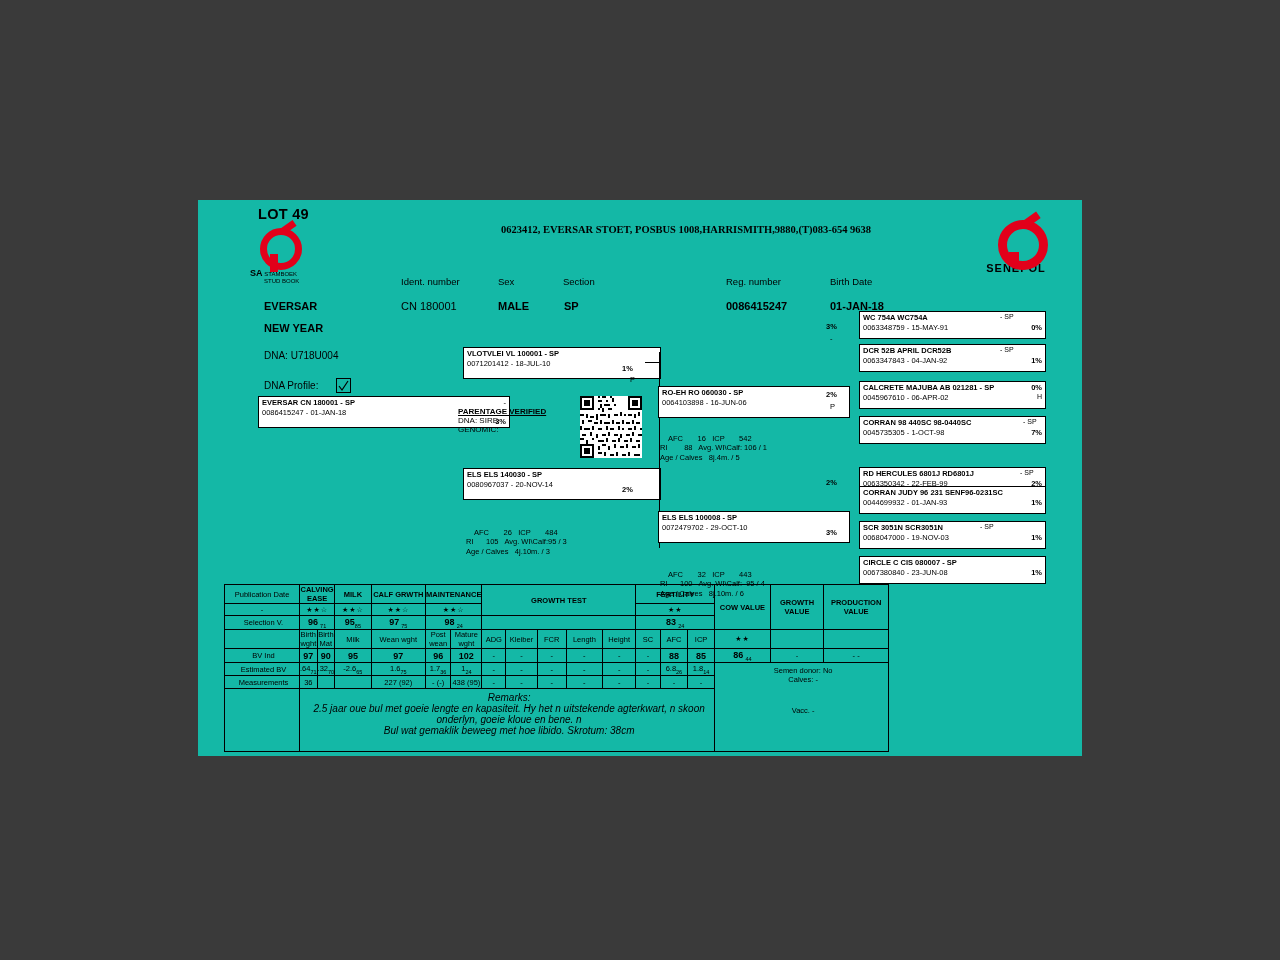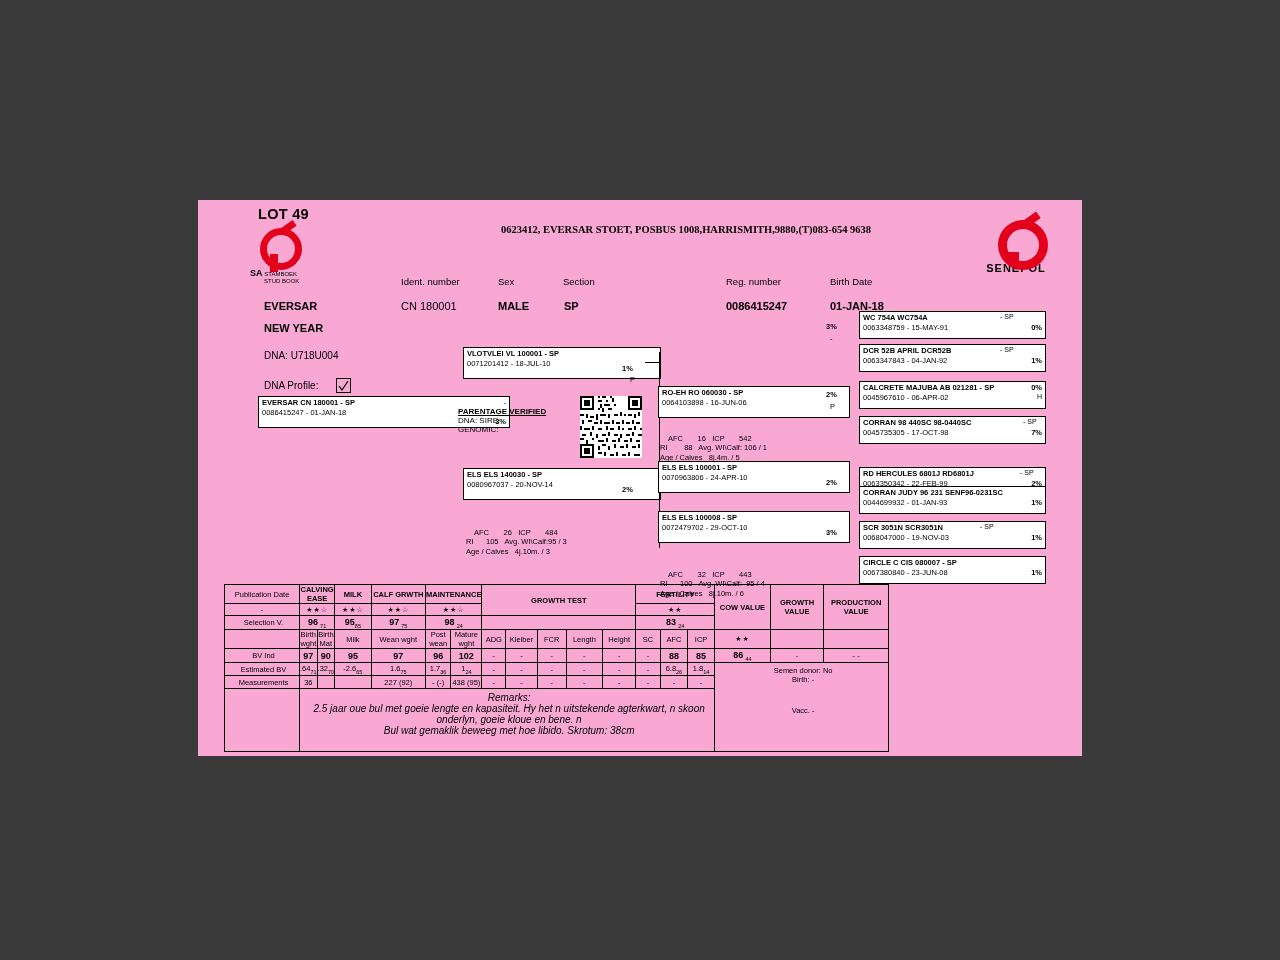--- a/index.html
+++ b/index.html
@@ -1,17 +1,17 @@
 <!DOCTYPE html>
 <html><head>
 <meta charset="utf-8">
 <style>
   html,body{margin:0;padding:0;background:#3a3a3a;}
   body{width:1280px;height:960px;font-family:"Liberation Sans",sans-serif;overflow:hidden;}
-  .page{position:absolute;left:198px;top:200px;width:884px;height:556px;background:#f9a8d4;}
+  .page{position:absolute;left:198px;top:200px;width:884px;height:556px;background:#14b8a6;}
   .inner{position:relative;width:100%;height:100%;}
 
   
   .lot{position:absolute;left:60px;top:6px;font-size:14.5px;font-weight:bold;letter-spacing:.3px;}
   .hdr-title{position:absolute;left:278px;top:24px;width:420px;text-align:center;font-family:"Liberation Serif",serif;font-weight:bold;font-size:10.5px;}
   .sa-logo{position:absolute;left:52px;top:24px;width:60px;height:58px;}
   .sa-text{position:absolute;left:52px;top:70px;font-size:6px;line-height:7px;}
   .sa-text b{font-size:9px;}
   .sen-logo{position:absolute;right:20px;top:18px;width:92px;height:66px;text-align:center;}
   .sen-name{font-size:11px;font-weight:bold;letter-spacing:1px;margin-top:-4px;}
@@ -237,24 +237,20 @@
   <div style="position:absolute;left:628px;top:122px;font-size:7.5px;font-weight:bold;">3%</div>
   <div style="position:absolute;left:632px;top:134px;font-size:7.5px;">-</div>
 
   <div class="pbox" style="left:460px;top:186px;width:190px;height:30px;">
     <div class="t1">RO-EH RO  060030 - SP</div>
     <div class="t2">0064103898 - 16-JUN-06</div>
   </div>
   <div style="position:absolute;left:628px;top:190px;font-size:7.5px;font-weight:bold;">2%</div>
   <div style="position:absolute;left:632px;top:202px;font-size:7.5px;">P</div>
 
-  <div class="pbox" style="left:460px;top:261px;width:190px;height:30px;">
-    <div class="t1">ELS ELS 100001 - SP</div>
-    <div class="t2">0070963806 - 24-APR-10</div>
-  </div>
   <div style="position:absolute;left:628px;top:278px;font-size:7.5px;font-weight:bold;">2%</div>
 
   <div class="pbox" style="left:460px;top:311px;width:190px;height:30px;">
     <div class="t1">ELS ELS 100008 - SP</div>
     <div class="t2">0072479702 - 29-OCT-10</div>
   </div>
   <div style="position:absolute;left:628px;top:328px;font-size:7.5px;font-weight:bold;">3%</div>
 
   <div class="pbox" style="left:661px;top:111px;width:185px;height:26px;">
     <div class="t1">WC 754A WC754A</div>
@@ -273,21 +269,21 @@
   <div class="pbox" style="left:661px;top:181px;width:185px;height:26px;">
     <div class="t1">CALCRETE MAJUBA AB  021281 - SP</div>
     <div class="t2">0045967610 - 06-APR-02</div>
     <div style="position:absolute;right:3px;top:1px;font-size:7.5px;font-weight:bold;">0%</div>
     <div style="position:absolute;right:3px;top:11px;font-size:7px;">H</div>
   </div>
 
   <div class="pbox" style="left:661px;top:216px;width:185px;height:26px;">
     <div class="t1">CORRAN 98 440SC 98-0440SC</div>
     <div style="position:absolute;left:163px;top:1px;font-size:7px;">- SP</div>
-    <div class="t2">0045735305 - 17-OCT-98</div>
+    <div class="t2">0045735305 - 1-OCT-98</div>
     <div style="position:absolute;right:3px;top:11px;font-size:7.5px;font-weight:bold;">7%</div>
   </div>
 
   <div class="pbox" style="left:661px;top:251px;width:185px;height:26px;margin-top:16px;">
     <div class="t1">RD HERCULES 6801J RD6801J</div>
     <div style="position:absolute;left:160px;top:1px;font-size:7px;">- SP</div>
     <div class="t2">0063350342 - 22-FEB-99</div>
     <div style="position:absolute;right:3px;top:11px;font-size:7.5px;font-weight:bold;">2%</div>
   </div>
 
@@ -407,21 +403,21 @@
       <td>-</td>
       <td>-</td>
       <td>-</td>
       <td>-</td>
       <td>-</td>
       <td>-</td>
       <td><span>6.8</span><sub>26</sub></td>
       <td><span>1.8</span><sub>14</sub></td>
       <td rowspan="3" colspan="3" class="lft" style="vertical-align:top;padding-top:3px !important;">
         <div>Semen donor: No</div>
-        <div>Birth: -</div>
+        <div>Calves: -</div>
         <div style="margin-top:22px;">Vacc. -</div>
       </td>
     </tr>
     <tr>
       <td class="lft" style="height:12px;">Measurements</td>
       <td>36</td>
       <td></td>
       <td></td>
       <td>227  (92)</td>
       <td>-  (-)</td>

